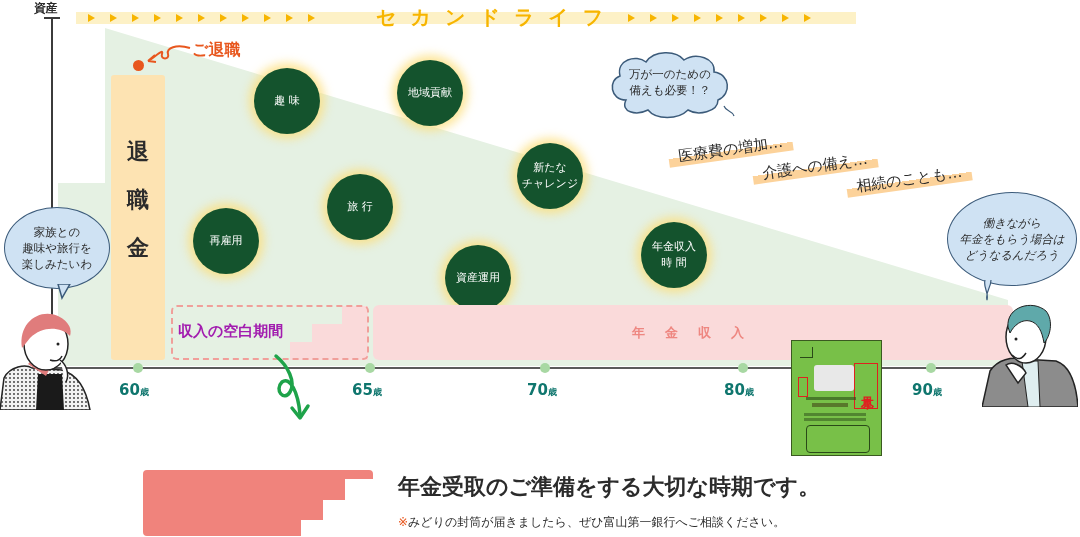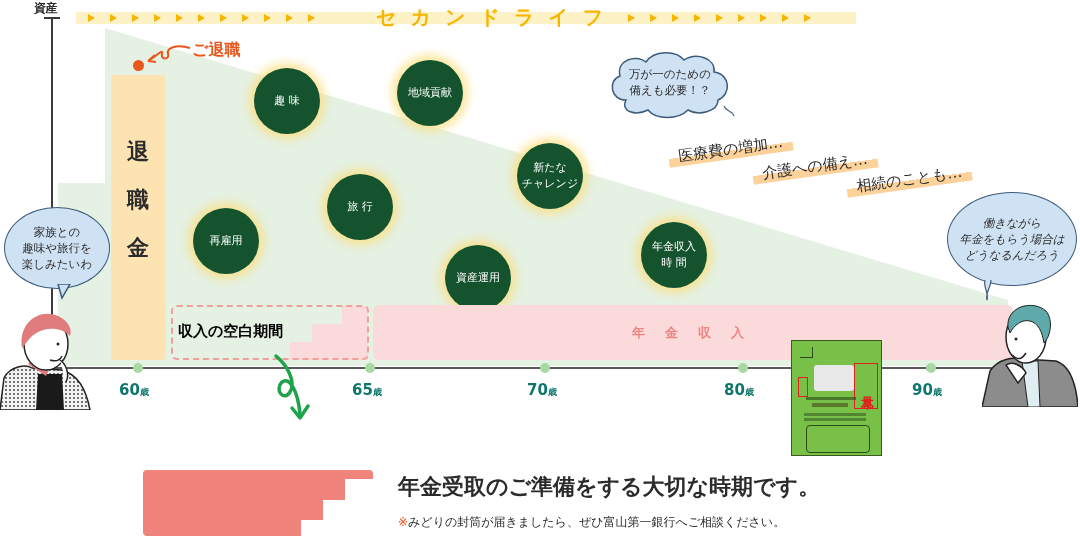--- a/index.html
+++ b/index.html
@@ -20,21 +20,21 @@
   .green{left:58px;top:28px;width:1000px;height:338px;}
   
   .ret-bar{left:111px;top:75px;width:54px;height:285px;background:#fde3b2;border-radius:3px;display:flex;flex-direction:column;align-items:center;padding-top:62px;box-sizing:border-box;gap:18px;}
   .ret-bar span{font-size:22px;font-weight:bold;color:#2b2b2b;}
   .ret-dot{left:133px;top:60px;width:11px;height:11px;border-radius:50%;background:#e8571e;}
   .ret-label{left:192px;top:40px;font-size:16px;font-weight:bold;color:#e8571e;}
   
   .bubble{width:66px;height:66px;border-radius:50%;background:#14532d;box-shadow:0 0 10px 5px rgba(252,222,120,0.75);display:flex;align-items:center;justify-content:center;text-align:center;color:#fff;font-weight:normal;font-size:11px;line-height:16px;}
   
   .gap-box{left:171px;top:305px;width:198px;height:55px;border:2px dashed #f09f9a;border-radius:6px;box-sizing:border-box;background:transparent;}
-  .gap-label{left:178px;top:322px;font-size:15px;font-weight:bold;color:#000000;}
+  .gap-label{left:178px;top:322px;font-size:15px;font-weight:bold;color:#a21caf;}
   .pension{left:373px;top:305px;width:640px;height:55px;background:#fadada;border-radius:6px;}
   .pension-label{left:632px;top:324px;font-size:13px;font-weight:bold;color:#ee8781;letter-spacing:20px;}
   
   .tick-dot{width:10px;height:10px;border-radius:50%;background:#a8d8a3;top:363px;}
   .tick-label{top:381px;font-size:15px;font-weight:bold;color:#0f766e;}
   .tick-label small{font-size:9px;}
   
   .speech{background:#cfe2f3;border:1.5px solid #3c5b7a;display:flex;align-items:center;justify-content:center;text-align:center;font-size:11.5px;line-height:16px;color:#2b2b2b;}
   
   .tag{font-size:15px;color:#2b2b2b;padding:0 10px 0 10px;background:linear-gradient(to bottom, transparent 55%, #fcd29a 55%);transform:rotate(-8deg);white-space:nowrap;}

